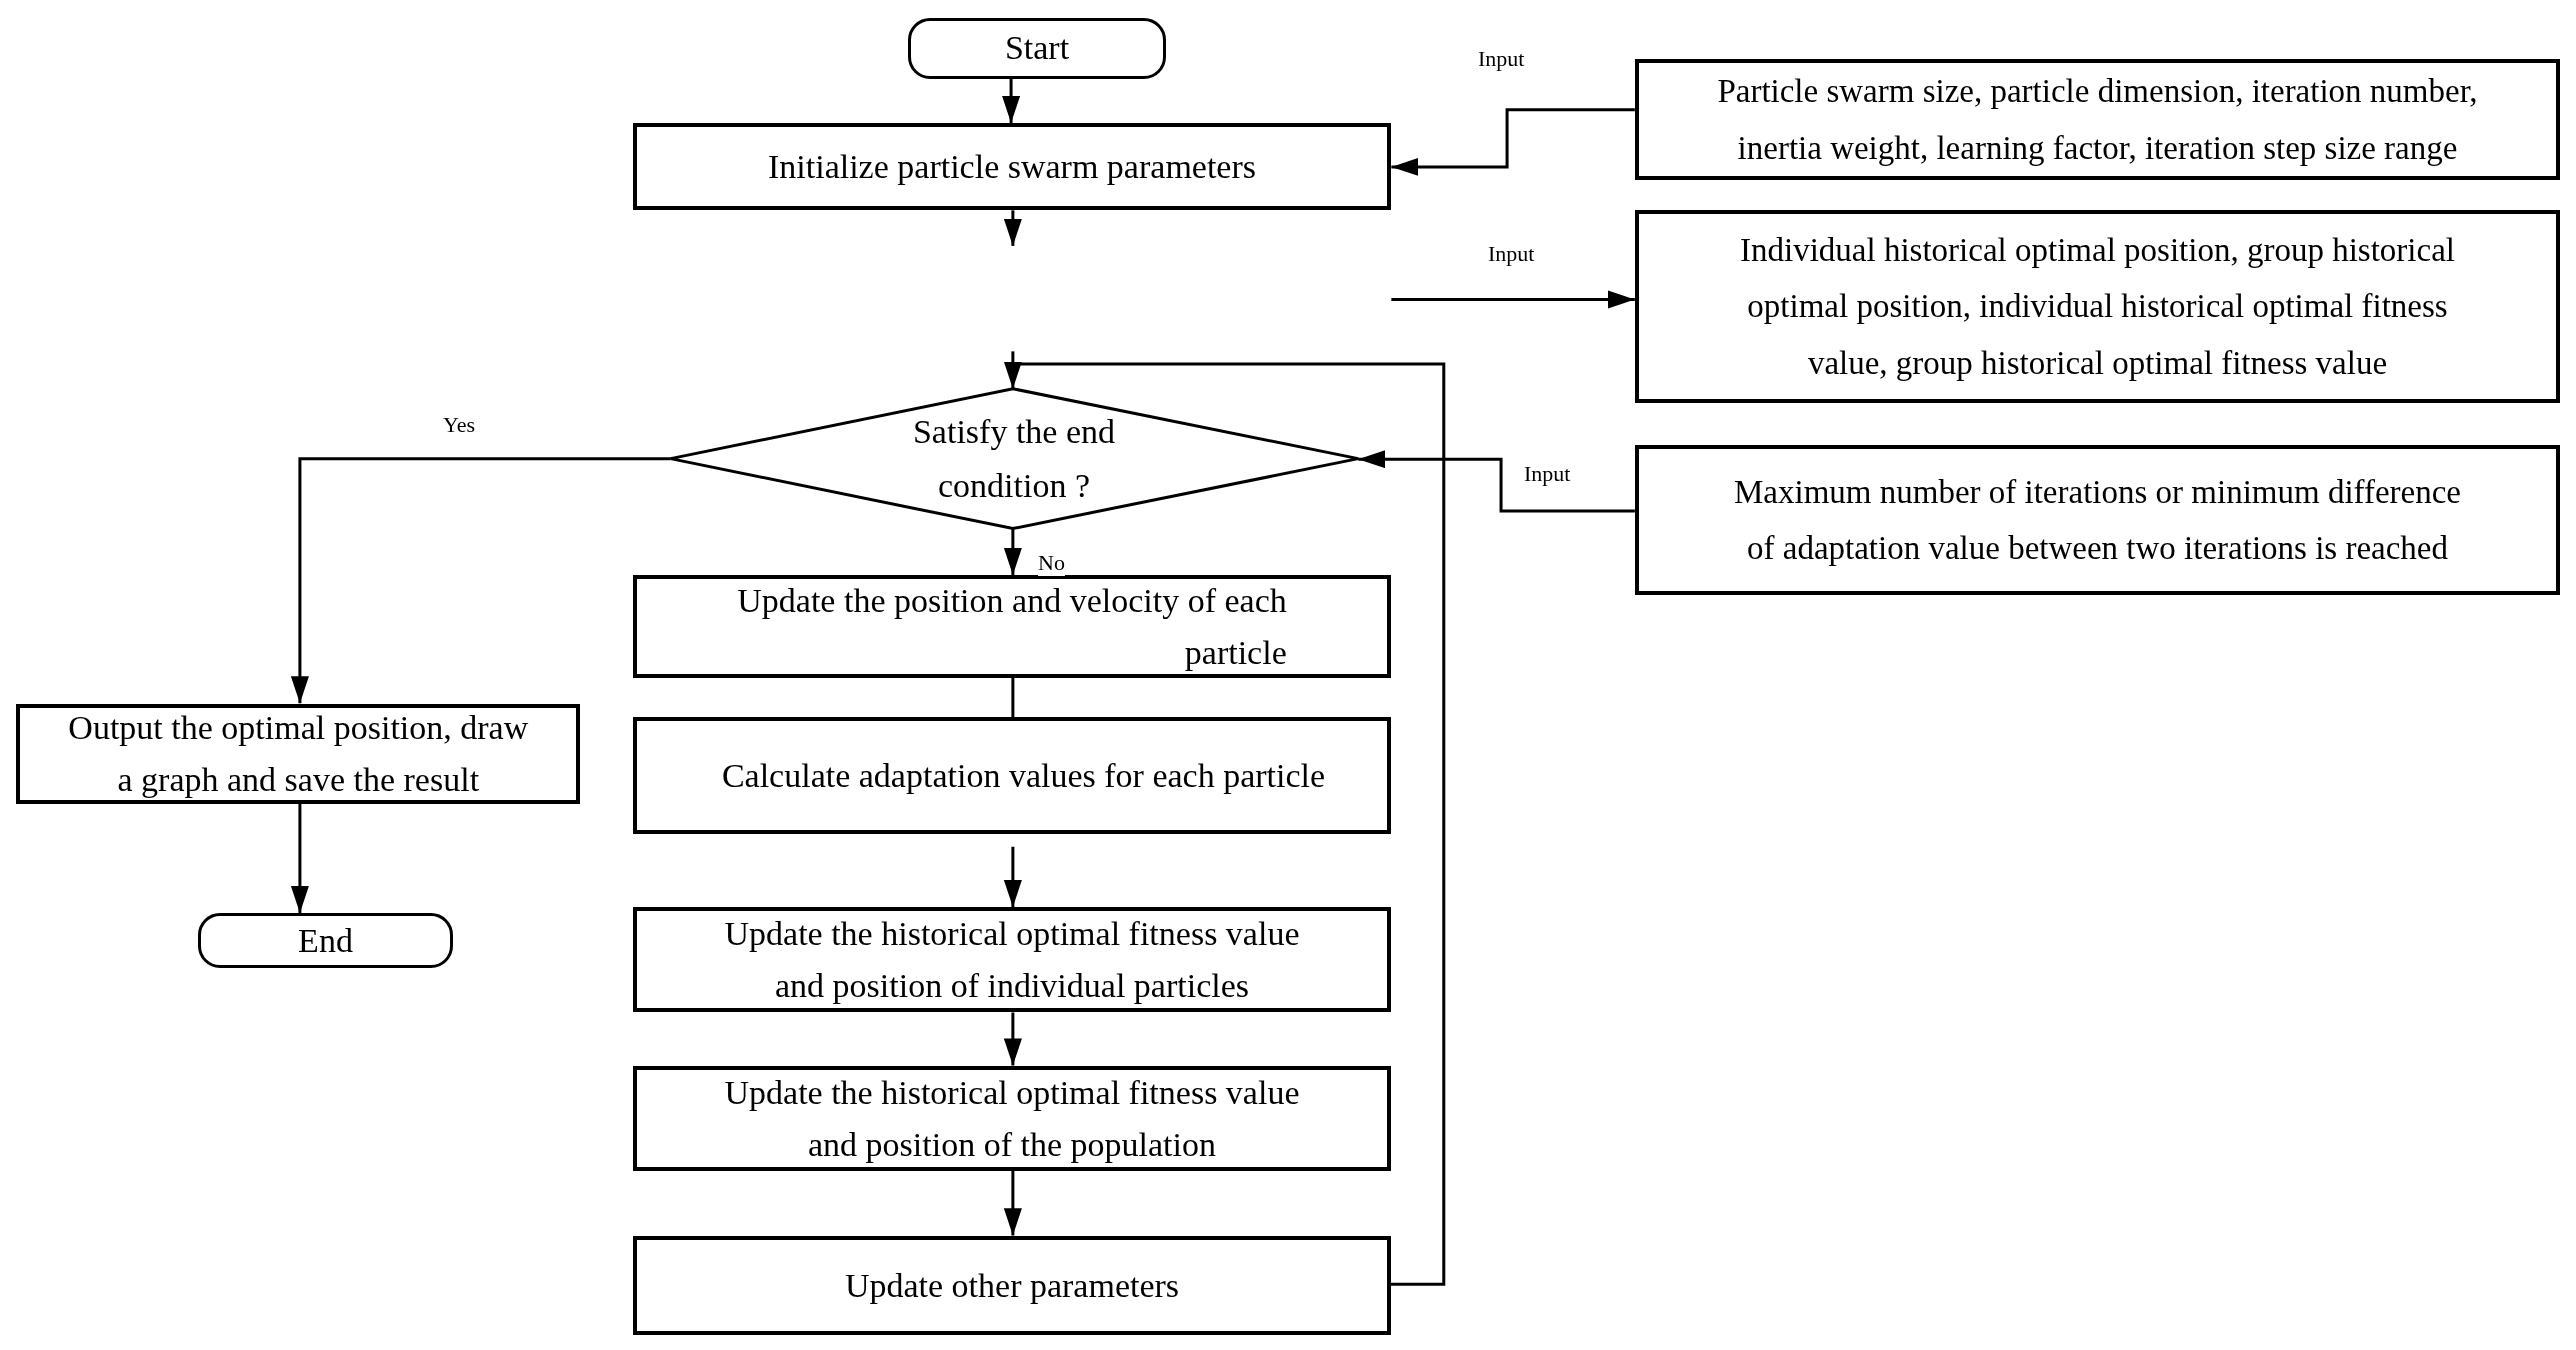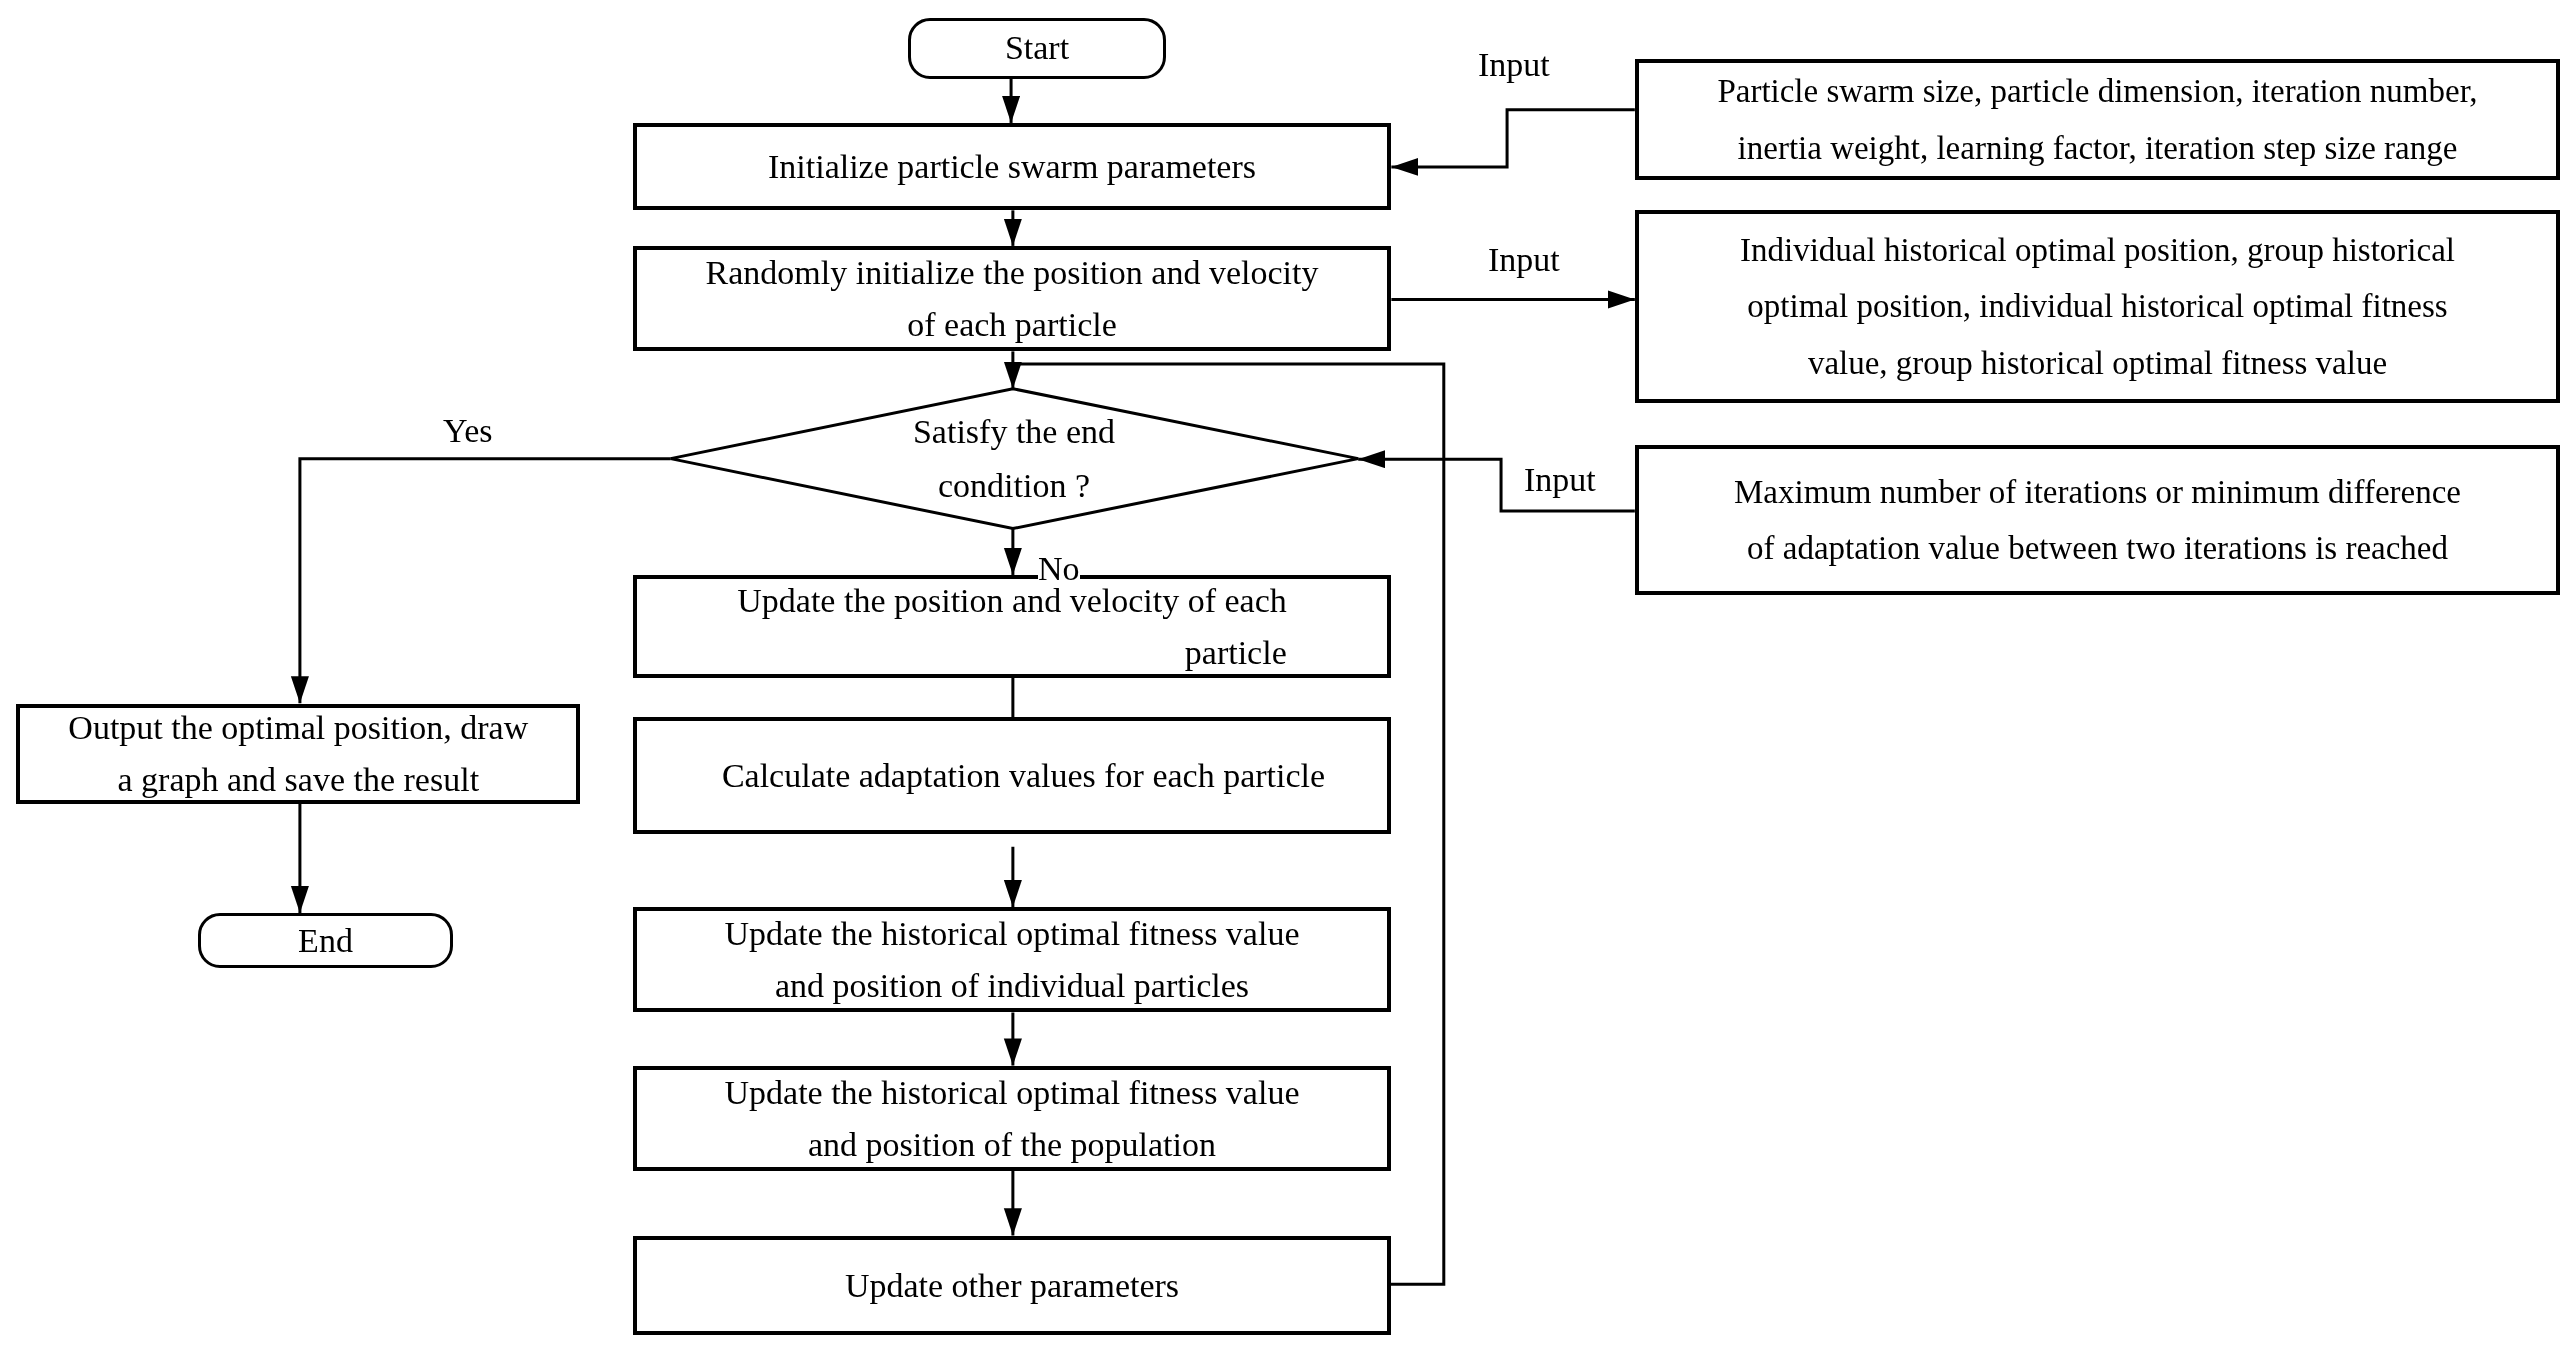--- a/index.html
+++ b/index.html
@@ -43,21 +43,21 @@
     line-height:1.6;
   }
   .side-box {
     font-size:33px;
     line-height:1.7;
     padding:0 16px;
     margin-top:8px;
   }
   .lbl {
     position:absolute;
-    font-size:34px;
+    font-size:22px;
     background:#ffffff;
   }
 
   
   #node-start        { left:882px; top:17.5px;   width:258px;  height:61px; }
   #node-init         { left:633px; top:123px;  width:758px; height:87px; }
   #node-random       { left:633px; top:246px;  width:758px; height:105px; }
   #diamond-label     { left:670px; top:392px;  width:688px; height:134px; }
   #node-update-pos   { left:633px; top:575px;  width:758px; height:103px;text-align:right; }
   #node-calc         { left:633px; top:717px; width:758px; height:117px;padding-left:40px; }
@@ -108,22 +108,20 @@
       <path d="M2308 497 H2712" marker-end="url(#arrow)"></path>
       <path d="M2712 848 H2490 V762 H2253" marker-end="url(#arrow)"></path>
       <polygon points="1680,645 2253,761 1680,877 1112,761" fill="#ffffff" stroke="#000000" stroke-width="5"></polygon>
     </g>
   </svg>
 
   <div class="node terminal" id="node-start">Start</div>
 
   <div class="node" id="node-init">Initialize particle swarm parameters</div>
 
-  <div class="node" id="node-random">Randomly initialize the position and velocity
-of each particle</div>
 
   <div class="node diamond-text" id="diamond-label">Satisfy the end
 condition ?</div>
 
   <div class="node" id="node-update-pos">Update the position and velocity of each
 particle</div>
 
   <div class="node" id="node-calc">Calculate adaptation values for each particle</div>
 
   <div class="node" id="node-update-ind">Update the historical optimal fitness value

